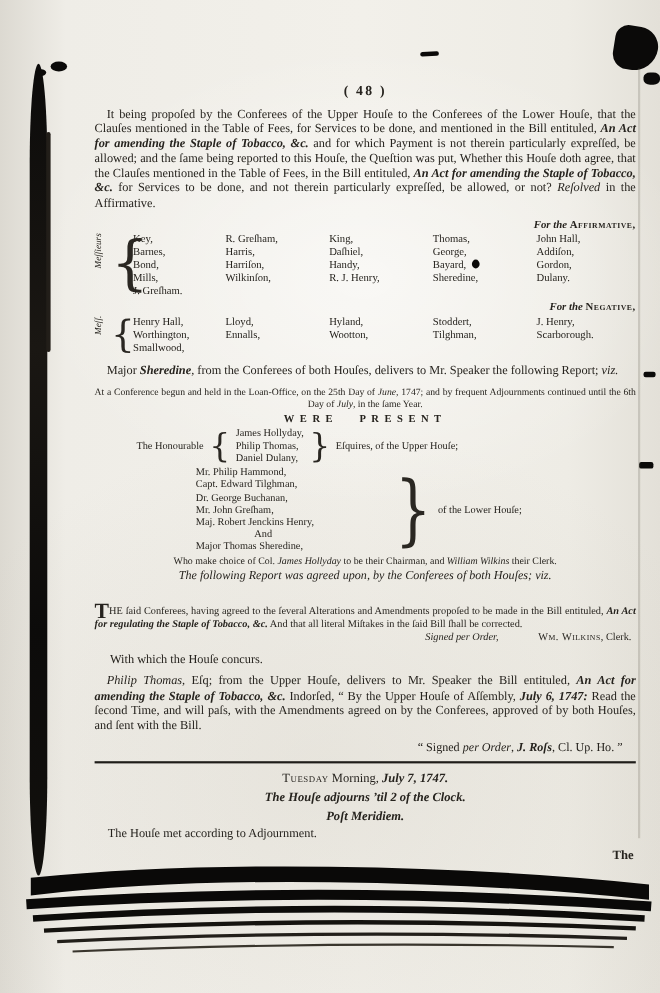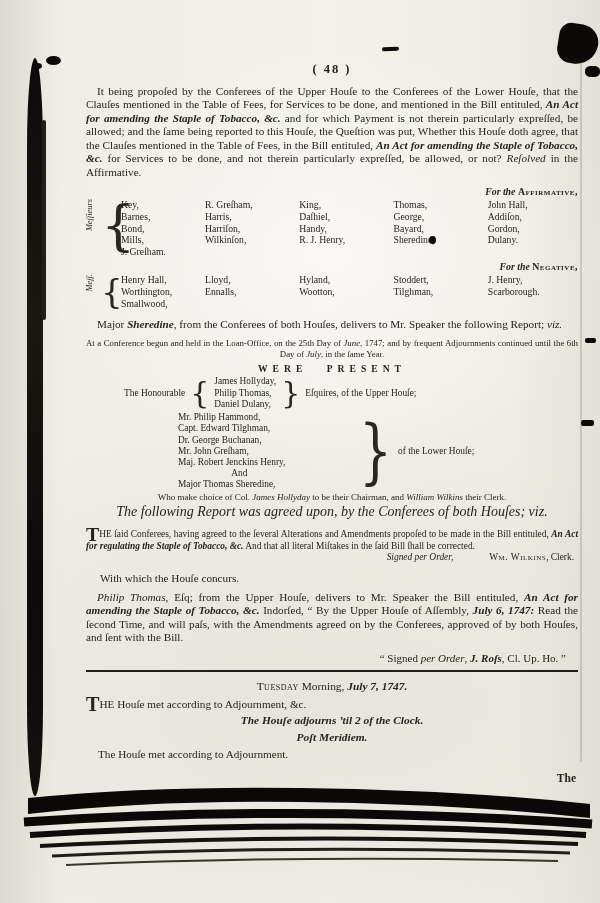--- a/index.html
+++ b/index.html
@@ -23,21 +23,21 @@
   .tr-blob2{right:0;top:66px;width:15px;height:11px;border-radius:40%}
   .tl-speck1{left:46px;top:56px;width:15px;height:9px;border-radius:50%}
   .tl-speck2{left:33px;top:63px;width:9px;height:6px;border-radius:50%}
   .dash-top{left:382px;top:47px;width:17px;height:4px;border-radius:2px;transform:rotate(-3deg)}
   .speck-aff{left:429px;top:236px;width:7px;height:8px;border-radius:50%}
   .tick-r1{right:4px;top:338px;width:11px;height:5px;border-radius:2px}
   .tick-r2{right:6px;top:420px;width:13px;height:6px;border-radius:2px}
   .edge-line{left:580px;top:62px;width:2px;height:700px;background:rgba(95,90,78,.22)}
   .bands{position:absolute;left:0;top:778px;pointer-events:none}
   
-  .content{position:absolute;left:86px;top:62px;width:492px;font-size:11.2px;line-height:1.2;text-align:justify}
+  .content{position:absolute;left:86px;top:75px;width:492px;font-size:11.2px;line-height:1.2;text-align:justify}
   .pageno{text-align:center;font-weight:bold;letter-spacing:2px;font-size:12.5px;margin-bottom:8px}
   p{margin:0}
   .para{margin-bottom:7px}
   .ind{text-indent:11px}
   .it{font-style:italic}
   .bi{font-style:italic;font-weight:bold}
   .sc{font-variant:small-caps;letter-spacing:.5px}
   .dc{font-size:2.1em;line-height:.72;vertical-align:-0.18em;font-weight:bold}
   .dc2{font-size:1.8em;line-height:.72;vertical-align:-0.14em;font-weight:bold}
   
@@ -55,21 +55,21 @@
   .smallnote{font-size:8.8px;line-height:1.25;text-align:justify;text-align-last:center;margin-bottom:3px}
   .wpresent{text-align:center;font-weight:bold;font-size:9.6px;letter-spacing:5px;word-spacing:12px;margin-bottom:2px}
   .uhrow{display:flex;align-items:center;gap:5px;font-size:9.4px;line-height:1.2;margin-left:38px;margin-bottom:2px}
   .uhnames div,.lhnames div{}
   .bu{font-family:"DejaVu Serif",serif;font-size:30px;line-height:1;color:#2a2722}
   .lhrow{display:flex;align-items:center;gap:6px;font-size:9.4px;line-height:1.18;margin-left:92px;margin-bottom:2px}
   .lhnames{flex:0 0 175px}
   .lhnames div:nth-child(6){font-style:normal;text-align:center;width:70%}
   .bl{font-family:"DejaVu Serif",serif;font-size:52px;line-height:1;transform:scaleY(1.35);color:#2a2722}
   .choice{font-size:9.0px;text-align:center;margin-bottom:1px}
-  .repnote{font-size:14px;font-style:italic;text-align:center;margin-bottom:6px}
+  .repnote{font-size:11px;font-style:italic;text-align:center;margin-bottom:19px}
   .report{font-size:9.4px;line-height:1.22;text-align:justify}
   .sigrow{display:flex;justify-content:flex-end;gap:36px;font-size:9.4px;padding-right:4px;margin-bottom:8px}
   .sig-label{font-style:italic}
   .concurs{margin:0 0 6px 0;text-indent:14px}
   .signedline{text-align:right;padding-right:12px;font-size:11px;margin:2px 0 4px 0}
   .cline{text-align:center;font-style:italic;font-weight:bold;font-size:11.4px;margin-bottom:3px}
   .rule{border:none;border-top:2px solid #1f1d19;margin:5px 0 8px 0}
   .tuesday{text-align:center;font-size:11.4px;margin-bottom:3px}
   .met{margin-bottom:3px}
   .met2{text-indent:12px;margin-top:2px}
@@ -198,21 +198,20 @@
 
   <p class="para ind"><span class="it">Philip Thomas</span><span>, Eſq; from the Upper Houſe, delivers to Mr. Speaker the Bill entituled, </span><span class="bi">An Act for amending the Staple of Tobacco, &amp;c.</span><span> Indorſed, “ By the Upper Houſe of Aſſembly, </span><span class="bi">July 6, 1747:</span><span> Read the ſecond Time, and will paſs, with the Amendments agreed on by the Conferees, approved of by both Houſes, and ſent with the Bill.</span></p>
 
   <div class="signedline"><span>“ Signed </span><span class="it">per Order</span><span>, </span><span class="bi">J. Roſs</span><span>, Cl. Up. Ho. ”</span></div>
 
 
   <hr class="rule">
 
   <div class="tuesday"><span class="sc">Tuesday</span><span> Morning, </span><span class="bi">July 7, 1747.</span></div>
 
-  <p class="met"><span class="dc2">T</span><span>HE Houſe met according to Adjournment, &amp;c.</span></p>
 
   <div class="cline">The Houſe adjourns ’til 2 of the Clock.</div>
 
   <div class="cline">Poſt Meridiem.</div>
 
   <p class="met met2">The Houſe met according to Adjournment.</p>
 
 </main>
 
 <div class="catchword">The</div>

